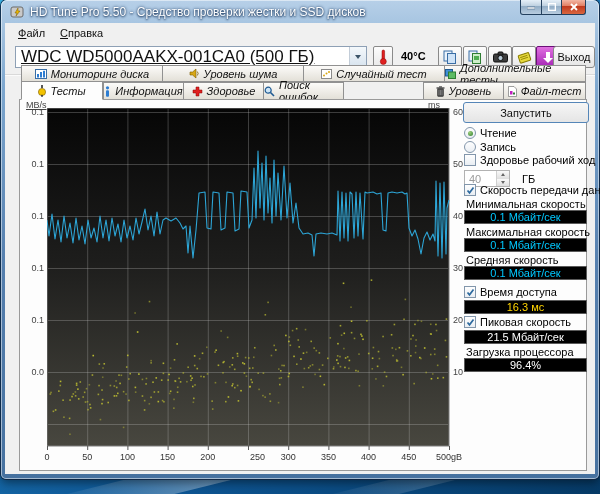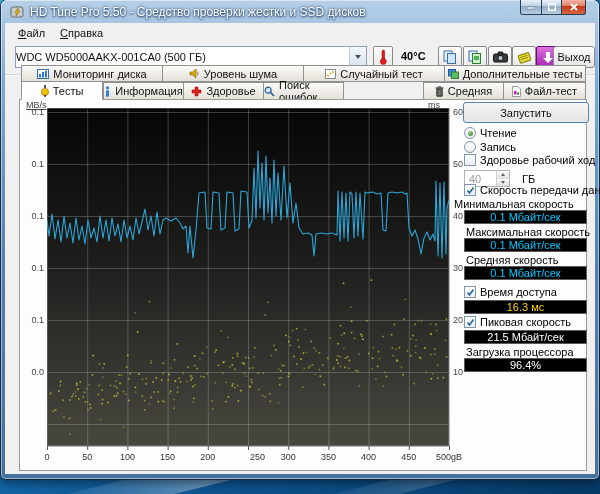--- a/index.html
+++ b/index.html
@@ -24,33 +24,33 @@
 
   .client { position:absolute; left:4px; top:23px; width:590px; height:451px; background:#f0f0f0; }
 
   .menubar { position:absolute; left:0; top:0; right:0; height:19px; display:flex; align-items:center; padding-left:7px; gap:3px; }
   .menu-item { font-size:11px; color:#111; padding:2px 6px; }
   .menu-item span { display:inline-block; }
   .menu-item span::first-letter { text-decoration:underline; }
 
   .combo { position:absolute; left:10px; top:23px; width:352px; height:22px; background:#fff;
     border:1px solid #8ea0b5; display:flex; align-items:center; }
-  .combo-text { flex:1; font-size:11px; color:#111; white-space:nowrap; overflow:hidden; }
+  .combo-text { flex:1; font-size:17px; color:#111; padding-left:5px; white-space:nowrap; overflow:hidden;text-decoration:underline; }
   .combo-arrow { width:17px; height:20px; border-left:1px solid #c3cdd8; background:linear-gradient(#f4f8fb,#d7e3ee); display:flex; align-items:center; justify-content:center; }
   .tri-down { width:0; height:0; border-left:3.5px solid transparent; border-right:3.5px solid transparent; border-top:4px solid #3c5468; }
 
   .tool-btn { position:absolute; top:23px; height:22px; border:1px solid #8a8a8a; border-radius:2px;
     background:linear-gradient(#fdfdfd,#e8e8e8); display:flex; align-items:center; justify-content:center; }
   .temp { position:absolute; top:27px; font-size:11px; font-weight:bold; color:#000; }
   .exit-btn { position:absolute; top:23px; left:548px; width:42px; height:22px; font-size:11px; color:#111;
     border:1px solid #8a8a8a; border-radius:3px; background:linear-gradient(#fdfdfd,#e4e4e4); display:flex; align-items:center; justify-content:center; }
   .groove { position:absolute; left:0; right:0; top:51px; height:2px; border-top:1px solid #d9d9d9; border-bottom:1px solid #fbfbfb; }
 
   .tab { position:absolute; border:1px solid #919191; background:linear-gradient(#fcfbf9,#e3e0d8);
-    display:flex; align-items:center; justify-content:center; gap:4px; font-size:11px; color:#111; }
+    display:flex; align-items:center; justify-content:center; gap:4px; font-size:11px; color:#111;font-style:italic; }
   .tab.active { background:#fdfdfd; border-bottom:1px solid #fdfdfd; z-index:3; }
   .tab .ticon { display:flex; align-items:center; }
 
   .page { position:absolute; left:14px; top:76px; width:568px; height:372px; background:#fdfdfd; border:1px solid #9a9a9a; }
 
   .chart { position:absolute; left:0; top:0; width:441px; height:371px; }
   .axis-unit { position:absolute; font-size:9px; color:#444; }
   .axis-lab { position:absolute; font-size:9px; color:#444; }
   .xlab { position:absolute; font-size:9px; color:#333; width:40px; text-align:center; }
 
@@ -244,21 +244,21 @@
     </div>
     <div class="tab" style="left:418px; top:59px; width:81px; height:18px;">
       <span class="ticon">
           <svg width="9" height="11" viewBox="0 0 9 11">
             <rect x="1.5" y="2.5" width="6" height="8" rx="1" fill="#4a4a4a" stroke="#222" stroke-width="0.5"></rect>
             <rect x="0.5" y="1.3" width="8" height="1.4" fill="#4a4a4a"></rect>
             <rect x="3" y="0.3" width="3" height="1.2" fill="#4a4a4a"></rect>
             <path d="M3 4 V9 M4.5 4 V9 M6 4 V9" stroke="#9a9a9a" stroke-width="0.6"></path>
           </svg>
         </span>
-      <span>Средняя</span>
+      <span>Уровень</span>
     </div>
     <div class="tab" style="left:498px; top:59px; width:83px; height:18px;">
       <span class="ticon">
           <svg width="9" height="11" viewBox="0 0 9 11">
             <path d="M0.5 0.5 H6 L8.5 3 V10.5 H0.5 Z" fill="#fff" stroke="#777" stroke-width="0.7"></path>
             <rect x="2" y="5" width="2.5" height="3.5" fill="#c023c0"></rect>
             <rect x="5" y="6.5" width="2" height="2" fill="#2e7d32"></rect>
           </svg>
         </span>
       <span>Файл-тест</span>
@@ -668,21 +668,21 @@
 
       <div class="check-row" style="left:444px; top:84px;">
         <span class="cbox">
             <svg width="9" height="9" viewBox="0 0 9 9">
               <path d="M1.5 4.5 L3.5 6.8 L7.5 1.5" fill="none" stroke="#2d6a9f" stroke-width="1.7"></path>
             </svg>
           </span>
         <span>Скорость передачи данных</span>
       </div>
 
-      <div class="panel-label" style="left:434px; top:98px;">Минимальная скорость</div>
+      <div class="panel-label" style="left:446px; top:98px;">Минимальная скорость</div>
       <div class="valbox" style="top:110px;">
           <span style="color: rgb(0, 200, 255);">0.1 Мбайт/сек</span>
         </div>
 
       <div class="panel-label" style="left:446px; top:126px;">Максимальная скорость</div>
       <div class="valbox" style="top:138px;">
           <span style="color: rgb(0, 200, 255);">0.1 Мбайт/сек</span>
         </div>
 
       <div class="panel-label" style="left:446px; top:154px;">Средняя скорость</div>

